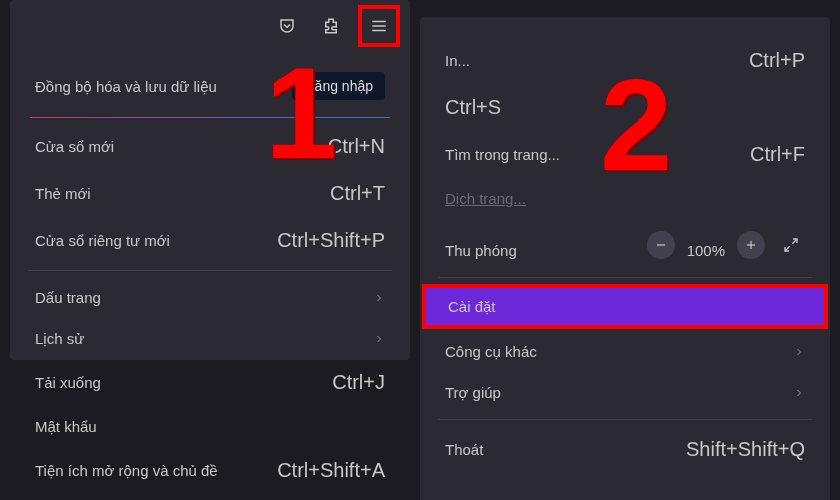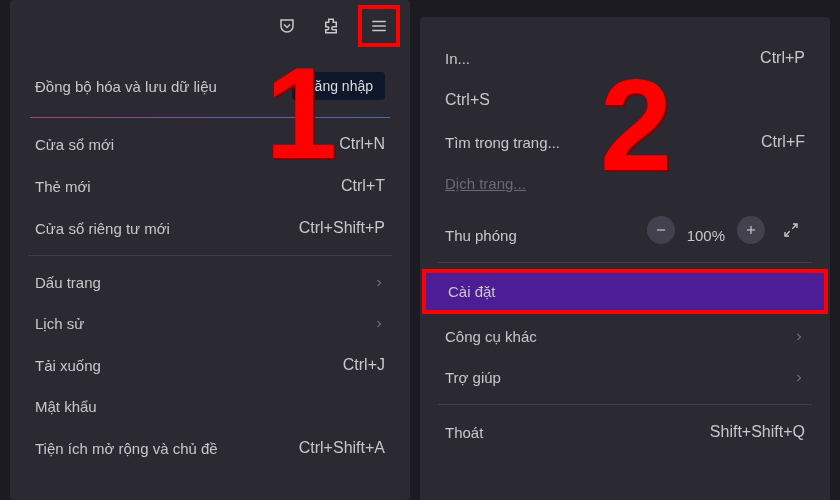--- a/index.html
+++ b/index.html
@@ -11,21 +11,21 @@
     font-size: 15px;
     color: #c8c8c8;
     overflow: hidden;
     position: relative;
   }
   .panel-left {
     position: absolute;
     left: 10px;
     top: 0;
     width: 400px;
-    height: 500px;
+    height: 360px;
     background: #2b2a33;
     border-radius: 4px;
   }
   .toolbar {
     position: absolute;
     right: 10px;
     top: 5px;
     display: flex;
     gap: 10px;
     align-items: center;
@@ -79,21 +79,21 @@
     margin: 6px 18px;
   }
   .item {
     padding: 12px 25px;
     display: flex;
     justify-content: space-between;
     align-items: center;
     cursor: pointer;
   }
   .item.disabled { color: #6a6a72; cursor: default; text-decoration: underline; }
-  .shortcut { color: #c8c8c8; font-size: 16px; }
+  .shortcut { color: #c8c8c8; font-size: 20px; }
   .chevron { color: #999; }
 
   .panel-right {
     position: absolute;
     left: 420px;
     top: 17px;
     width: 410px;
     height: 500px;
     background: #2b2a33;
     border-radius: 4px;
@@ -117,21 +117,21 @@
     font-size: 16px;
   }
   .square-btn {
     width: 28px;
     height: 28px;
     display: flex;
     align-items: center;
     justify-content: center;
   }
   .highlighted-item {
-    background: #4c1d95;
+    background: #6d28d9;
     border: 4px solid #ff0000;
     padding: 10px 22px;
     margin: 2px 2px;
     display: flex;
     justify-content: space-between;
     align-items: center;
   }
 
   .big-marker {
     position: absolute;

